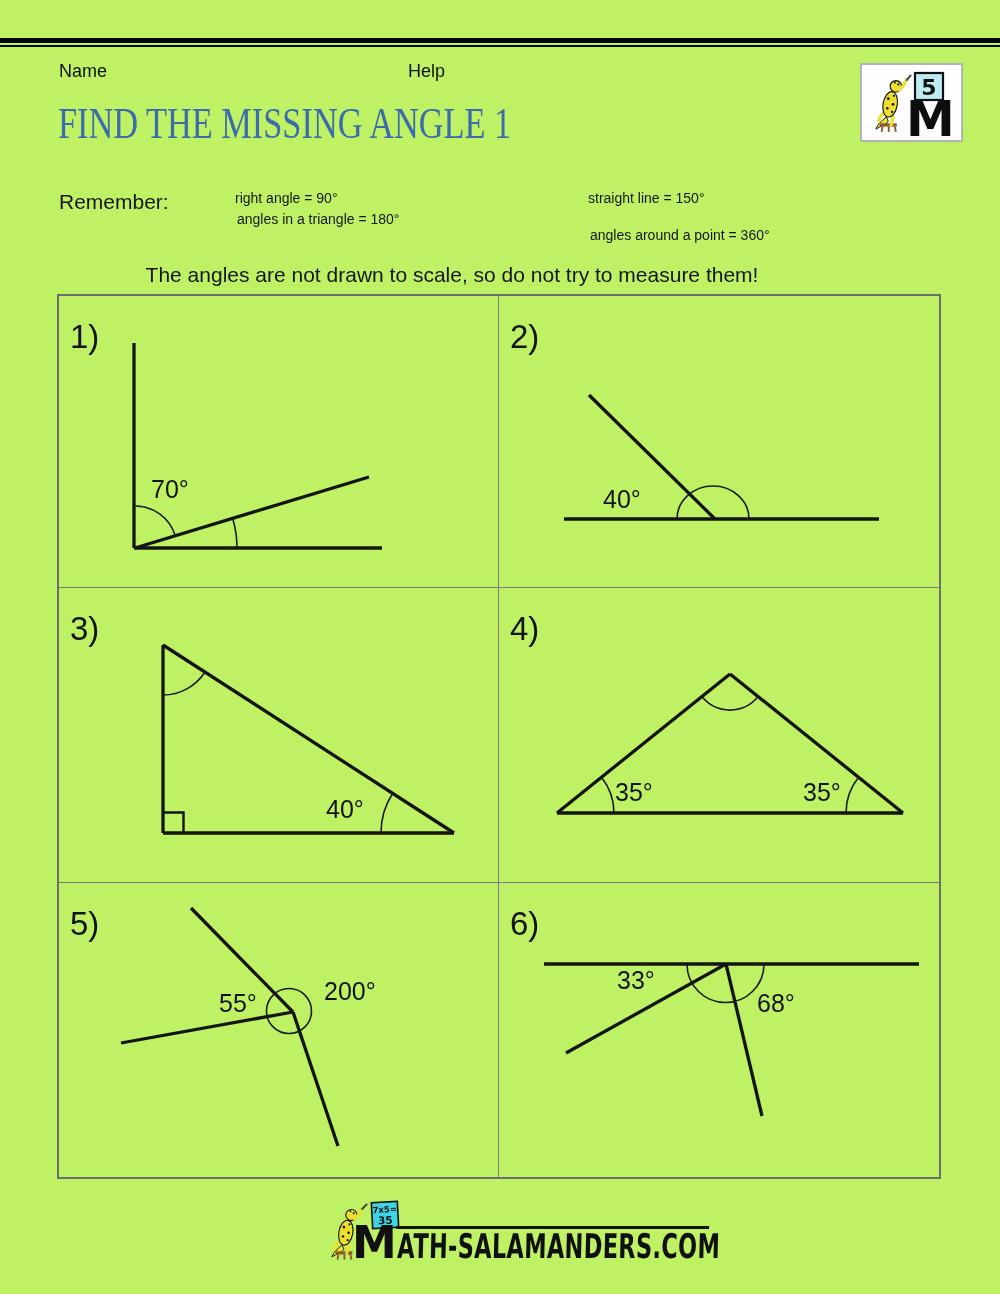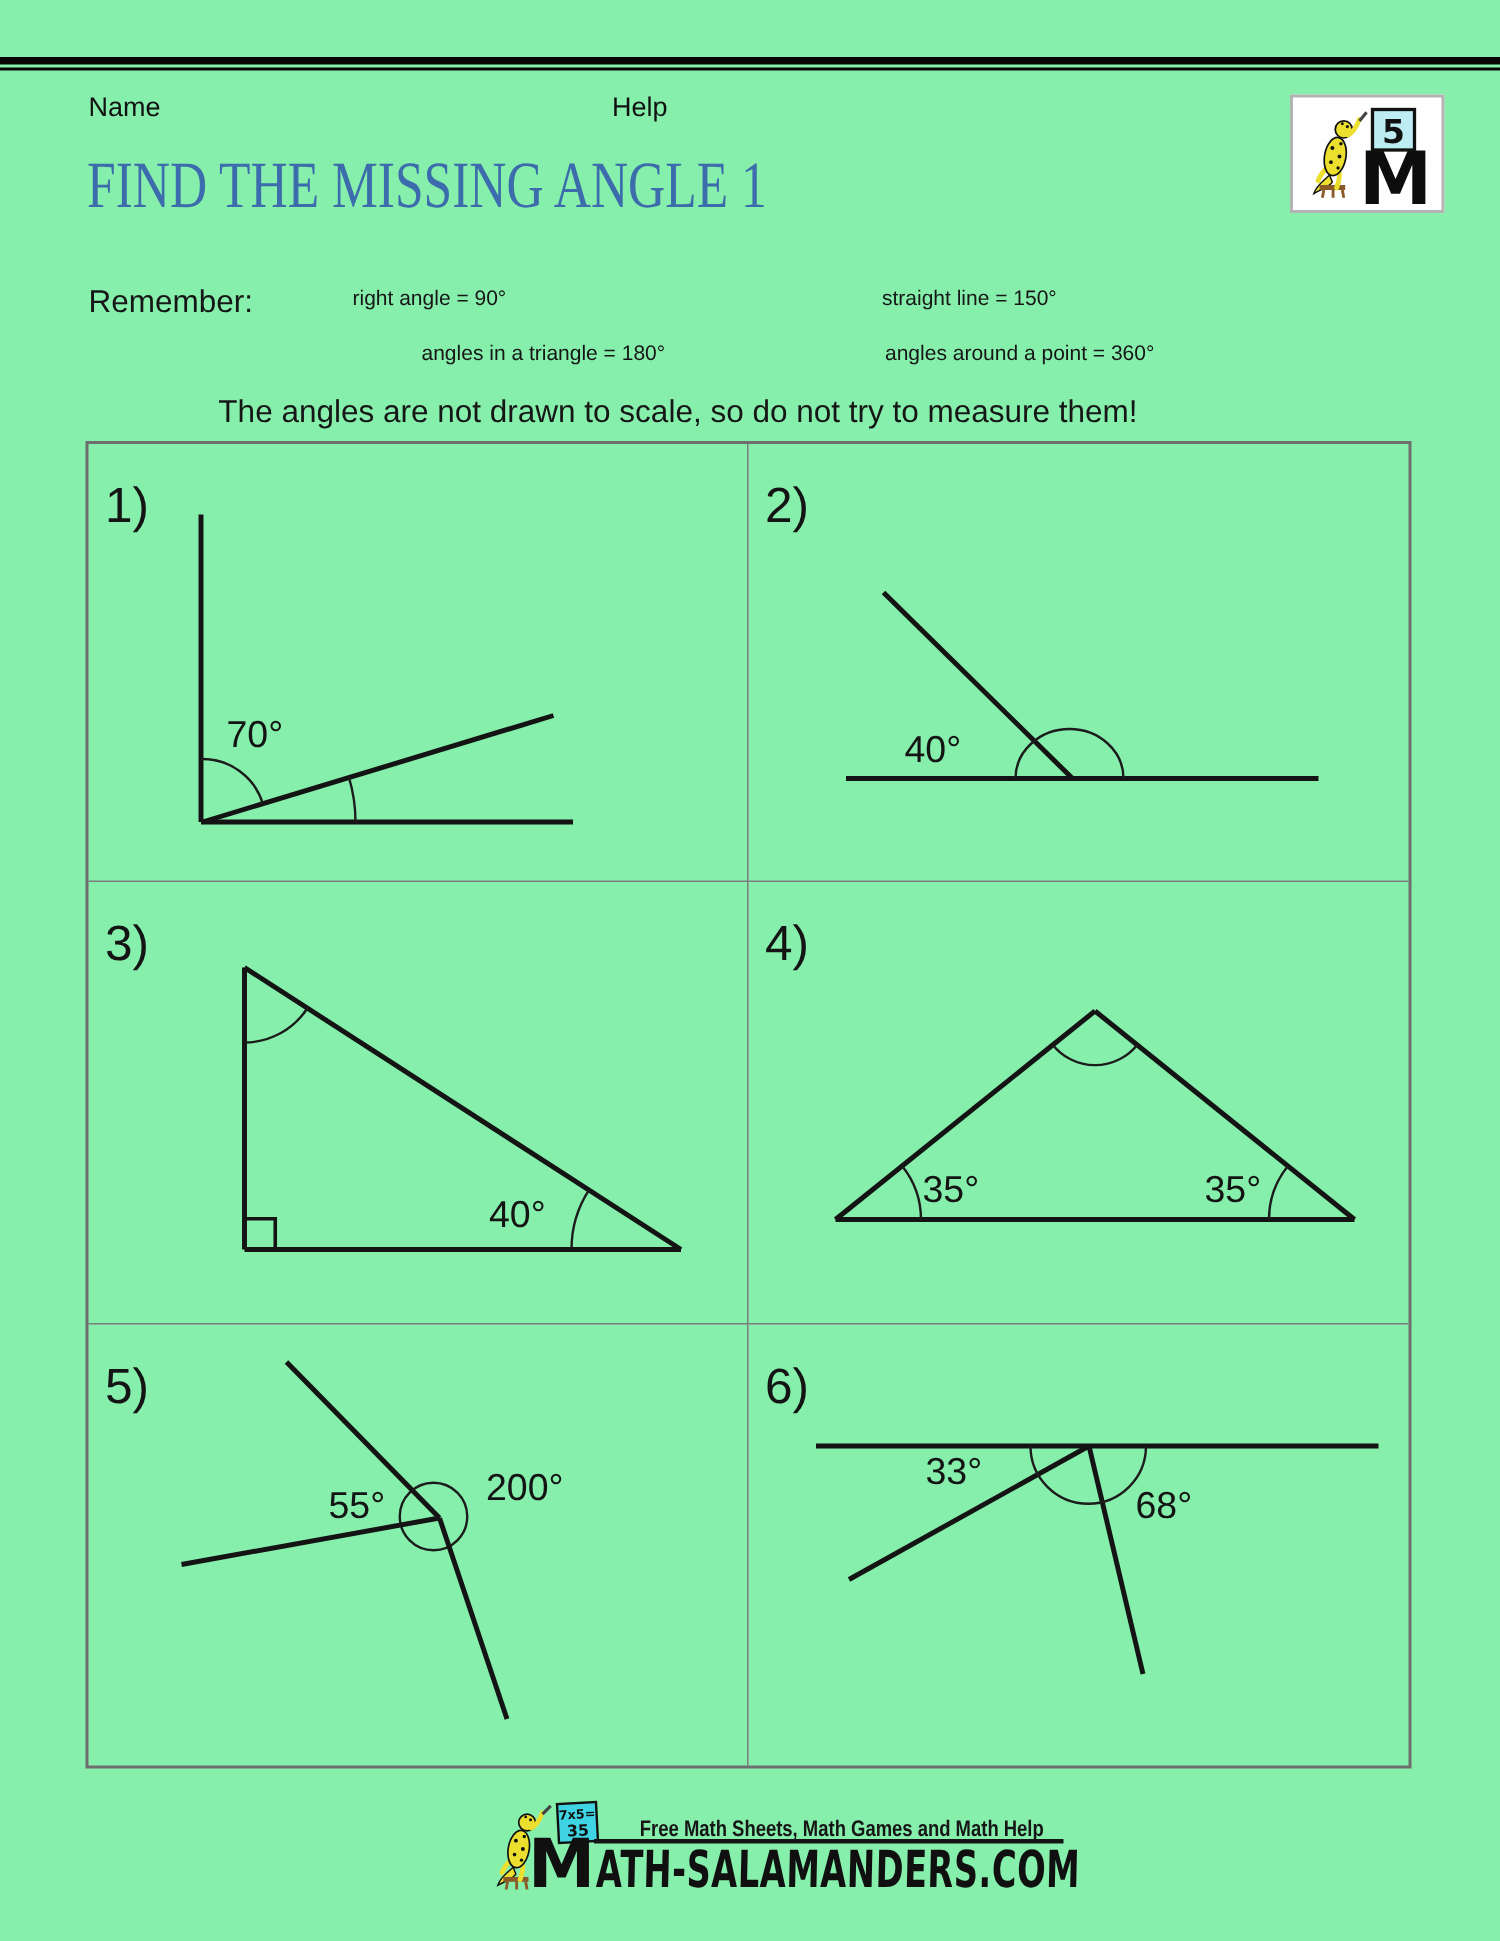--- a/index.html
+++ b/index.html
@@ -1,16 +1,16 @@
 <!DOCTYPE html>
 <html><head>
 <meta charset="utf-8">
 <style>
   html,body{margin:0;padding:0;background:#ffffff;}
-  .page{position:relative;width:1000px;height:1294px;background:#86efac;overflow:hidden;
+  .page{position:relative;width:1000px;height:1294px;background:#bef264;overflow:hidden;
         font-family:"Liberation Sans",sans-serif;color:#161616;}
 
   
   .top-rule{position:absolute;left:0;top:38px;width:1000px;height:2px;
             border-top:5px solid #050505;border-bottom:2px solid #050505;}
 
   .hdr-label{position:absolute;top:61px;font-size:18px;color:#111;}
   .name-label{left:59px;}
   .date-label{left:408px;}
 
@@ -21,21 +21,21 @@
 
   .page-title{position:absolute;left:58px;top:100px;margin:0;white-space:nowrap;
               font-family:"Liberation Serif",serif;font-weight:400;font-size:44px;line-height:1.1;
               color:#3c6cab;transform:scaleX(0.78);transform-origin:0 50%;}
 
   .intro-text{position:absolute;left:59px;top:152px;font-size:21px;}
   .remember-label{position:absolute;left:59px;top:190px;font-size:21px;}
   .fact{position:absolute;font-size:14px;white-space:nowrap;}
   .fact-a{left:235px;top:190px;}
   .fact-b{left:588px;top:190px;}
-  .fact-c{left:237px;top:227px;margin-left:44px;}
+  .fact-c{left:237px;top:211px;}
   .fact-d{left:590px;top:227px;}
   .caution-text{position:absolute;left:0;top:263px;width:904px;text-align:center;font-size:21px;}
 
   
   .grid{position:absolute;left:57px;top:294px;width:884px;height:885px;box-sizing:border-box;
         border:2px solid #6e6e6e;display:grid;
         grid-template-columns:1fr 1fr;grid-template-rows:292px 295px 1fr;}
   .cell{position:relative;box-sizing:border-box;}
   .cell.bR{border-right:1px solid #7c7c7c;}
   .cell.bB{border-bottom:1px solid #7c7c7c;}
@@ -211,22 +211,19 @@
         </g>
         <line x1="34" y1="8" x2="40" y2="2" stroke="#444" stroke-width="2.2"></line>
       </g>
       <g transform="rotate(-3 59 19)">
         <rect x="46" y="6" width="26" height="26" fill="#3fd4e4" stroke="#111" stroke-width="1.6"></rect>
         <text x="59" y="16.5" text-anchor="middle" font-family="DejaVu Sans, sans-serif" font-size="8.5" font-weight="bold" fill="#111">7x5=</text>
         <text x="59" y="28" text-anchor="middle" font-family="DejaVu Sans, sans-serif" font-size="10.5" font-weight="bold" fill="#111">35</text>
       </g>
     </svg>
   </div>
-  <div class="footer-tagline">
-    <span>Free Math Sheets, Math Games and Math Help</span>
-  </div>
   <div class="footer-rule"></div>
   <div class="site-name">
     <span class="site-m">M</span>
       <span class="site-rest">ATH-SALAMANDERS.COM</span>
   </div>
 
 </div>
 
 </body></html>

